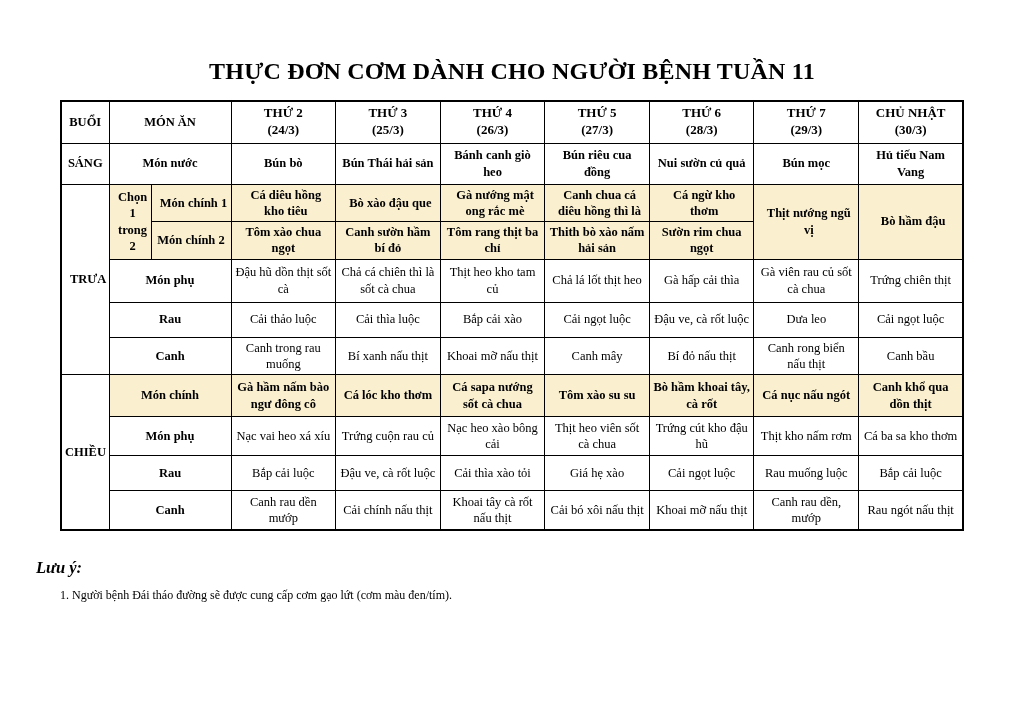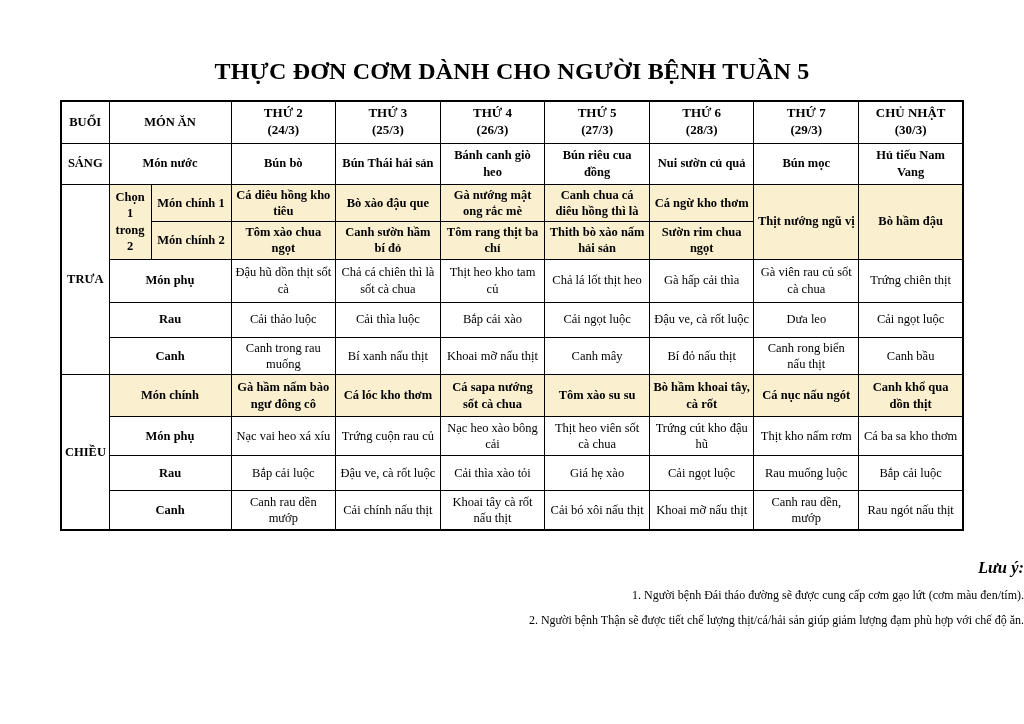--- a/index.html
+++ b/index.html
@@ -32,21 +32,21 @@
     border: 1px solid #000;
     text-align: center;
     vertical-align: middle;
     font-size: 12.5px;
     line-height: 1.3;
     padding: 2px 3px;
     overflow: hidden;
   }
   
   tr.r-sang th, tr.r-sang td { border-top-width: 1.5px; }
-  tr.r-mc1 th, tr.r-mc1 td { border-top-width: 1.5px; }
+  tr.r-mc1 th, tr.r-mc1 td { border-top-width: 1.5px; padding-left: 8px; }
   tr.r-cmc td, tr.r-cmc th { border-top-width: 1.5px; }
 
   th.buoi, td.buoi {
     font-weight: bold;
     font-size: 13px;
   }
   .day-name, .day-date { font-weight: bold; font-size: 13px; }
   th.monan { font-weight: bold; font-size: 13px; }
 
   td.rowlabel {
@@ -64,38 +64,38 @@
   tr.r-mc1    { height: 37px; }
   tr.r-mc2    { height: 37px; }
   tr.r-phu    { height: 43px; }
   tr.r-rau    { height: 35px; }
   tr.r-canh   { height: 37px; }
   tr.r-cmc    { height: 42px; }
   tr.r-cphu   { height: 39px; }
   tr.r-crau   { height: 35px; }
   tr.r-ccanh  { height: 39px; }
 
-  .notes { margin: 27px 0 8px 36px; text-align: right; }
+  .notes { margin: 27px 0 8px 36px; }
   .notes-heading {
     font-weight: bold;
     font-style: italic;
     font-size: 16.5px;
   }
   .note-item {
     margin: 9px 0 0 24px;
     font-size: 12px;
     line-height: 1.35;
   }
 </style>
 </head>
 <body>
 
 <div class="page">
 
-  <h1 class="title">THỰC ĐƠN CƠM DÀNH CHO NGƯỜI BỆNH TUẦN 5</h1>
+  <h1 class="title">THỰC ĐƠN CƠM DÀNH CHO NGƯỜI BỆNH TUẦN 11</h1>
 
   <table class="menu">
     <colgroup>
       <col style="width:48px">
       <col style="width:42px">
       <col style="width:80px">
       <col style="width:104.6px">
         <col style="width:104.6px">
         <col style="width:104.6px">
       <col style="width:104.6px">
@@ -248,16 +248,15 @@
       <td class="food">Khoai mỡ nấu thịt</td>
       <td class="food">Canh rau dền, mướp</td>
       <td class="food">Rau ngót nấu thịt</td>
     </tr>
   </tbody>
     </table>
 
   <div class="notes">
     <div class="notes-heading">Lưu ý:</div>
     <div class="note-item">1. Người bệnh Đái tháo đường sẽ được cung cấp cơm gạo lứt (cơm màu đen/tím).</div>
-    <div class="note-item">2. Người bệnh Thận sẽ được tiết chế lượng thịt/cá/hải sản giúp giảm lượng đạm phù hợp với chế độ ăn.</div>
   </div>
 
 </div>
 
 </body></html>

